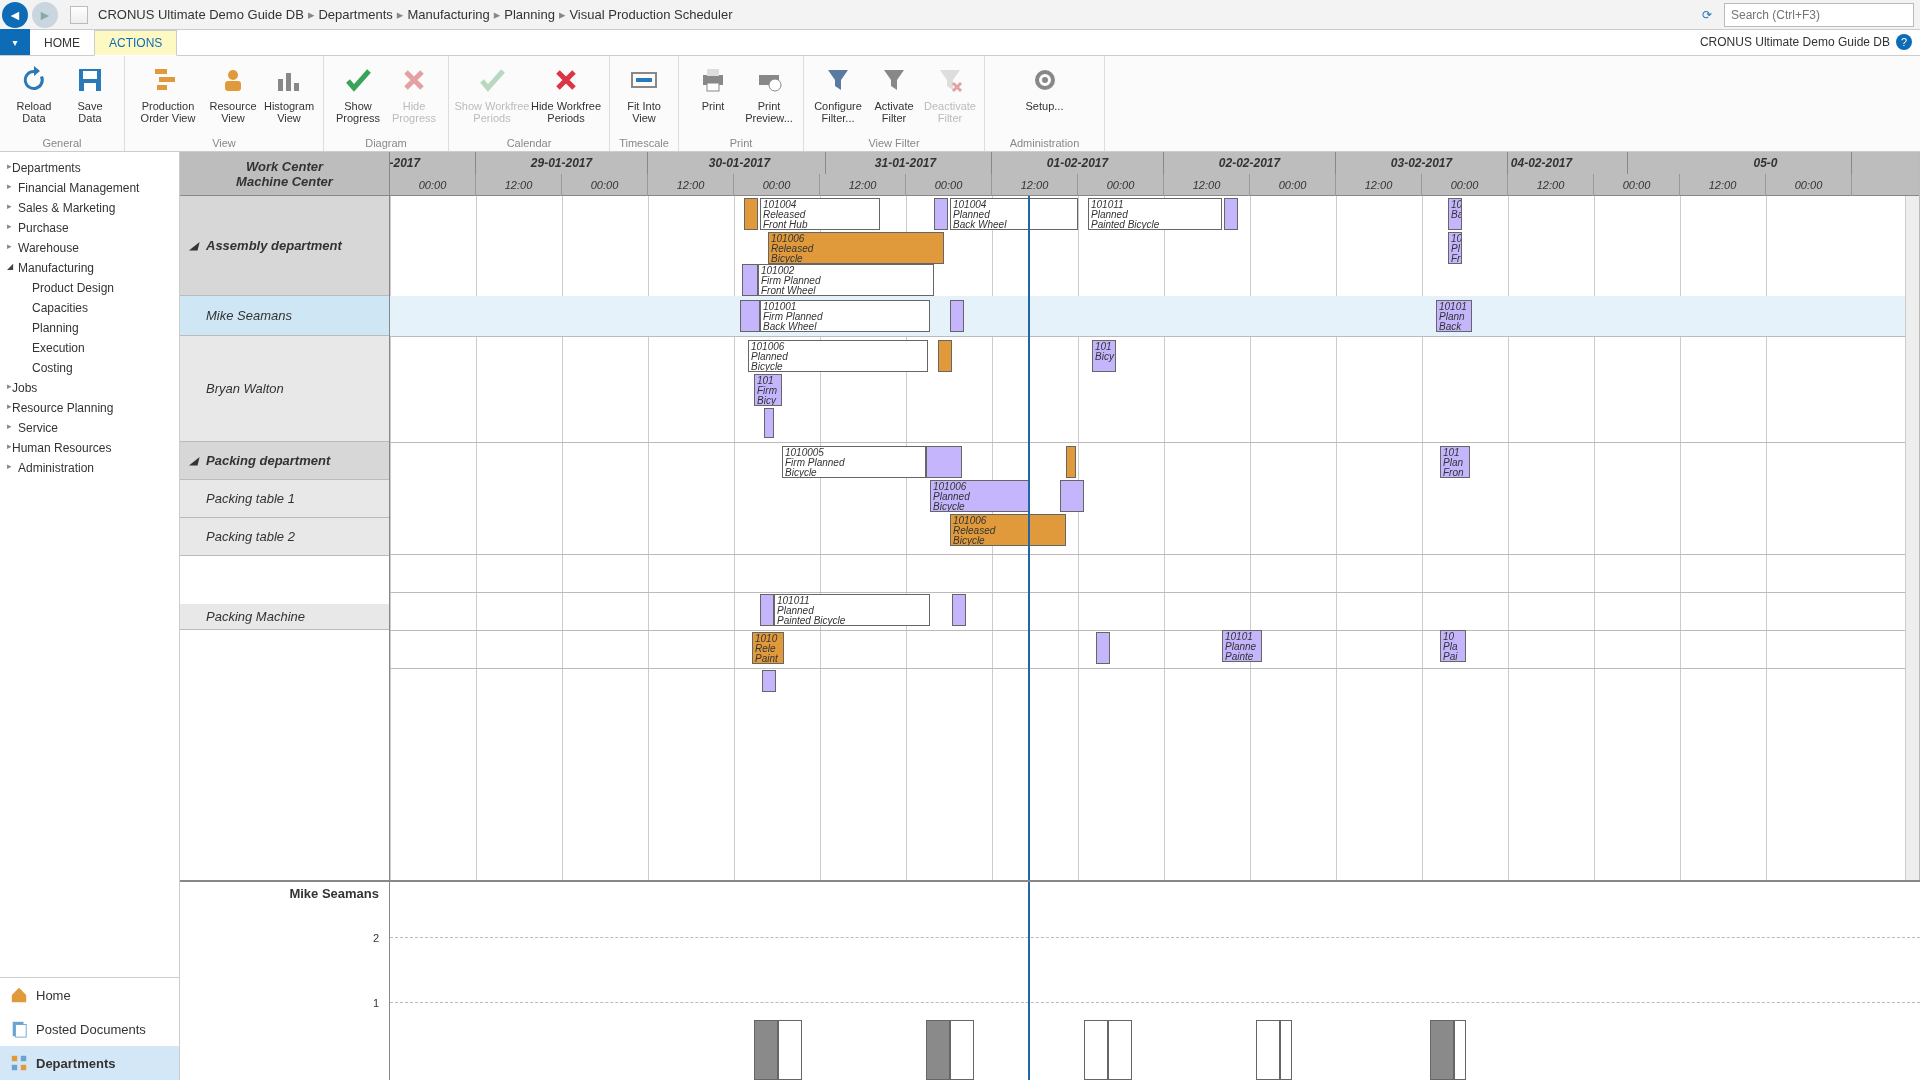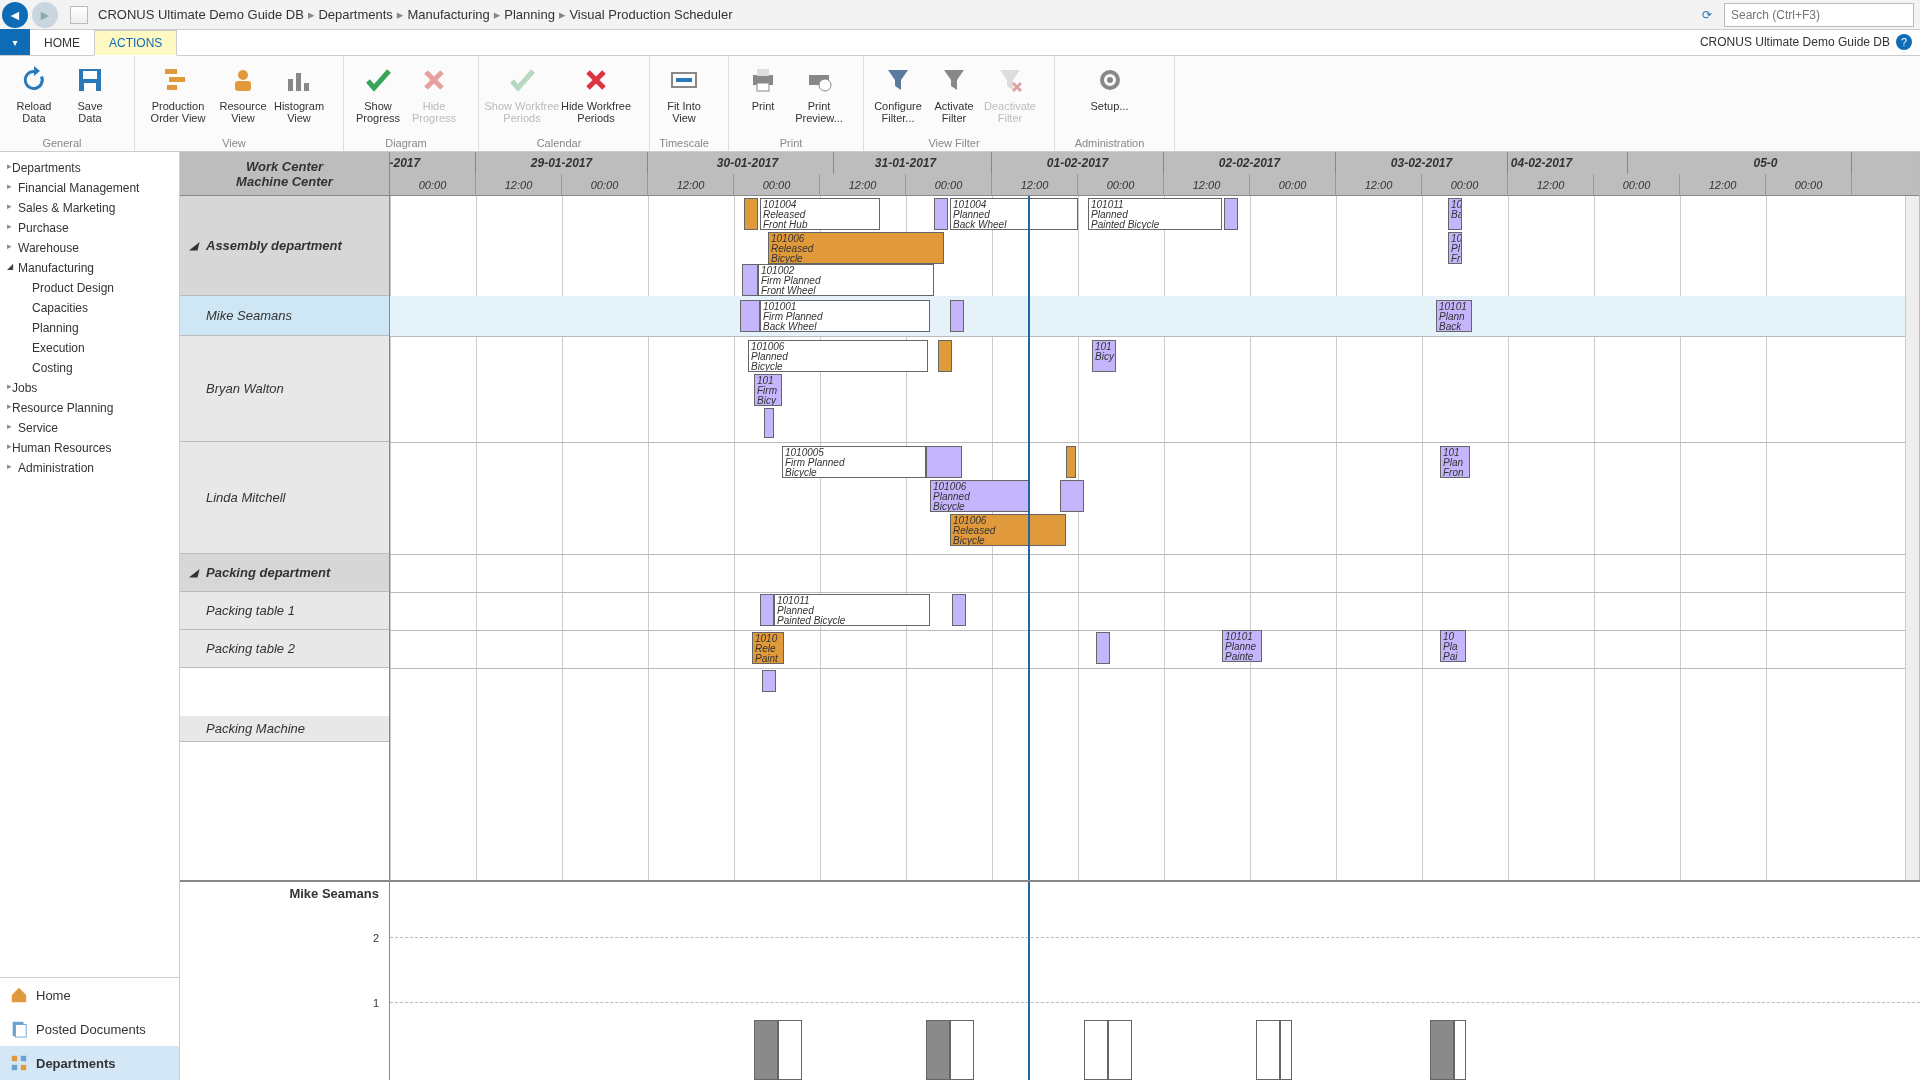--- a/index.html
+++ b/index.html
@@ -19,21 +19,21 @@
 .ribbon-tabs { height: 26px; display: flex; align-items: flex-end; background: #fff; border-bottom: 1px solid #ccc; padding-left: 0; position: relative; }
 .app-menu { width: 30px; height: 26px; background: #0e6bb6; color: #fff; display: flex; align-items: center; justify-content: center; font-size: 10px; }
 .tab { padding: 5px 14px; font-size: 12px; cursor: pointer; }
 .tab.active { color: #0e6bb6; border: 1px solid #ccc; border-bottom: 1px solid #fff; background: #fef9c3; position: relative; top: 1px; }
 .tab.inactive { color: #333; }
 .ribbon-right { position: absolute; right: 8px; top: 4px; font-size: 12px; color: #333; display: flex; align-items: center; gap: 6px; }
 .help-ic { width: 16px; height: 16px; border-radius: 50%; background: #0e6bb6; color: #fff; display: flex; align-items: center; justify-content: center; font-size: 11px; }
 
 
 .ribbon { height: 96px; background: #fbfbfb; border-bottom: 1px solid #ccc; display: flex; }
-.rgrp { border-right: 1px solid #ddd; display: flex; flex-direction: column; align-items: center; padding: 4px 16px 2px 6px; }
+.rgrp { border-right: 1px solid #ddd; display: flex; flex-direction: column; align-items: center; padding: 4px 6px 2px 6px; }
 .rgrp-btns { display: flex; gap: 0; flex: 1; }
 .rbtn { width: 56px; display: flex; flex-direction: column; align-items: center; justify-content: flex-start; padding: 4px 2px; cursor: pointer; font-size: 11px; line-height: 12px; text-align: center; color: #333; }
 .rbtn.wide { width: 74px; }
 .rbtn.disabled { color: #bbb; }
 .rbtn .ic { width: 32px; height: 32px; margin-bottom: 4px; display: flex; align-items: center; justify-content: center; }
 .rgrp-label { font-size: 11px; color: #888; padding-top: 2px; }
 
 
 .main { display: flex; height: calc(1080px - 30px - 26px - 96px); }
 .left-nav { width: 180px; border-right: 1px solid #ccc; display: flex; flex-direction: column; background: #fff; }
@@ -383,23 +383,20 @@
         <div class="lrow group h100">
             <span class="tri">◢</span>
             <span>Assembly department</span>
           </div>
         <div class="lrow h40" style="background:#cfe7f5">
             <span>Mike Seamans</span>
           </div>
         <div class="lrow h106">
             <span>Bryan Walton</span>
           </div>
-        <div class="lrow h112">
-            <span>Linda Mitchell</span>
-          </div>
         <div class="lrow group h38">
             <span class="tri">◢</span>
             <span>Packing department</span>
           </div>
         <div class="lrow h38">
             <span>Packing table 1</span>
           </div>
         <div class="lrow h38">
             <span>Packing table 2</span>
           </div>
@@ -408,21 +405,21 @@
           </div>
       </div>
 
       <div class="grid">
         <div class="tl-hdr" id="tlhdr">
             <div class="tl-day" style="left: -86px; width: 172px;">28-01-2017</div>
             <div class="tl-half" style="left: 0px;">00:00</div>
             <div class="tl-day" style="left: 86px; width: 172px;">29-01-2017</div>
             <div class="tl-half" style="left: 86px;">12:00</div>
             <div class="tl-half" style="left: 172px;">00:00</div>
-            <div class="tl-day" style="left: 272px; width: 172px;">30-01-2017</div>
+            <div class="tl-day" style="left: 264px; width: 172px;">30-01-2017</div>
             <div class="tl-half" style="left: 258px;">12:00</div>
             <div class="tl-half" style="left: 344px;">00:00</div>
             <div class="tl-day" style="left: 430px; width: 172px;">31-01-2017</div>
             <div class="tl-half" style="left: 430px;">12:00</div>
             <div class="tl-half" style="left: 516px;">00:00</div>
             <div class="tl-day" style="left: 602px; width: 172px;">01-02-2017</div>
             <div class="tl-half" style="left: 602px;">12:00</div>
             <div class="tl-half" style="left: 688px;">00:00</div>
             <div class="tl-day" style="left: 774px; width: 172px;">02-02-2017</div>
             <div class="tl-half" style="left: 774px;">12:00</div>

